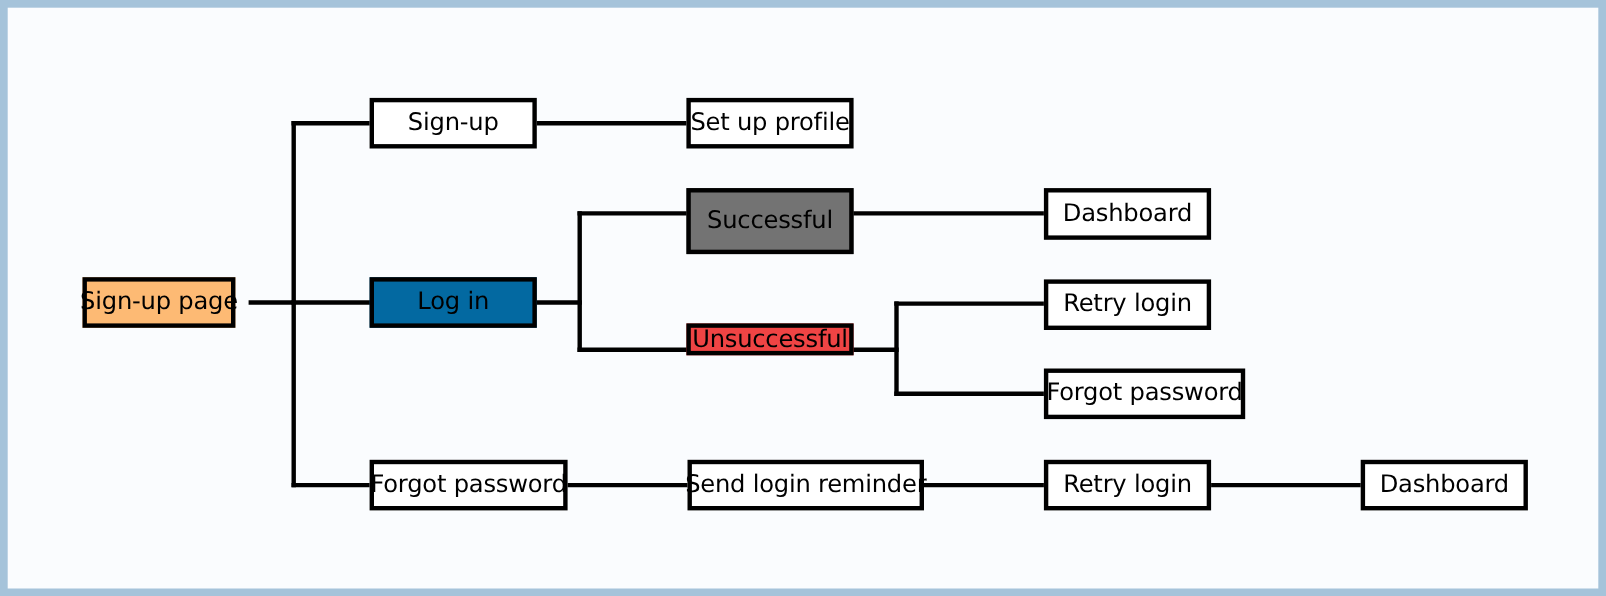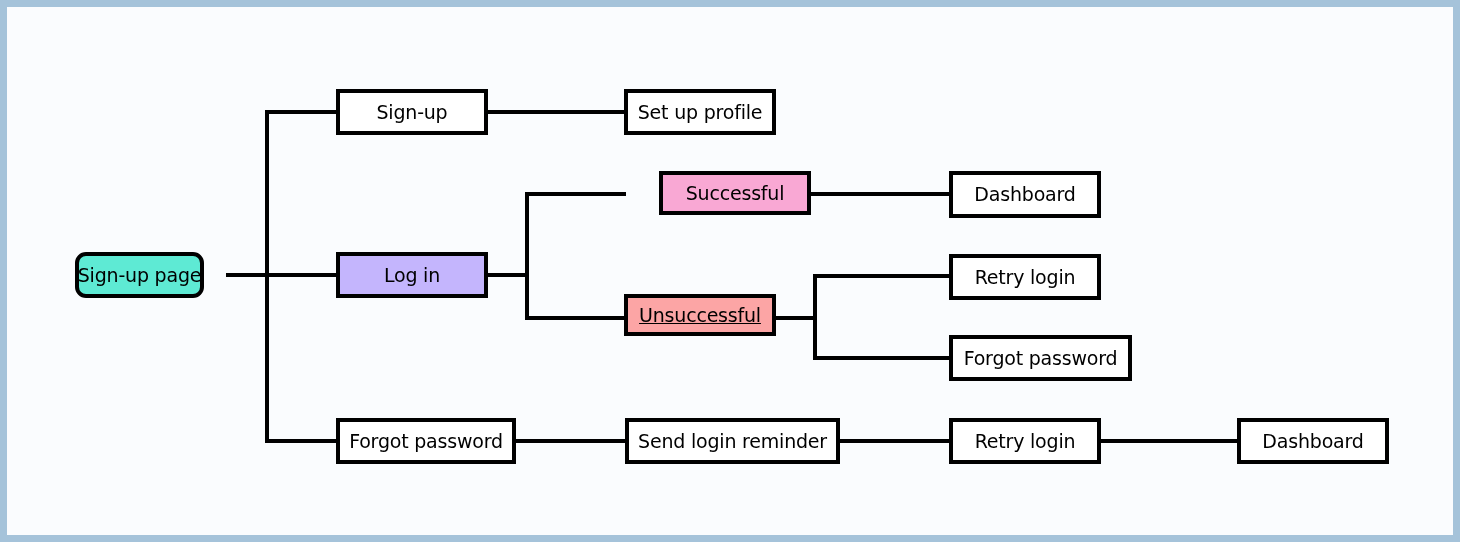--- a/index.html
+++ b/index.html
@@ -37,21 +37,21 @@
     box-sizing: border-box;
     background: #ffffff;
     border: 4px solid #000000;
     display: flex;
     align-items: center;
     justify-content: center;
     z-index: 3;
   }
   .node-label {
     font-family: "DejaVu Sans", sans-serif;
-    font-size: 19px;
+    font-size: 22px;
     line-height: 1;
     color: #000000;
     white-space: nowrap;
     letter-spacing: -0.2px;
   }
 </style>
 </head>
 <body>
 
 <div id="canvas">
@@ -69,39 +69,39 @@
       <polyline class="edge" points="769,187 942,187" stroke="#000000"></polyline>
       <polyline class="edge" points="769,311 808,311" stroke="#000000"></polyline>
       <polyline class="edge" points="808,269 808,351" stroke="#000000"></polyline>
       <polyline class="edge" points="808,269 942,269" stroke="#000000"></polyline>
       <polyline class="edge" points="808,351 942,351" stroke="#000000"></polyline>
       <polyline class="edge" points="509,434 618,434" stroke="#000000"></polyline>
       <polyline class="edge" points="833,434 942,434" stroke="#000000"></polyline>
       <polyline class="edge" points="1094,434 1230,434" stroke="#000000"></polyline>
     </svg>
   <div id="nodes-layer">
-      <div class="node-box" style="left: 68px; top: 245px; width: 129px; height: 46px; background: #5eead4; border-color: rgb(0, 0, 0); border-radius: 11px;">
+      <div class="node-box" style="left: 68px; top: 245px; width: 139px; height: 46px; background: #fdba74; border-color: rgb(0, 0, 0);">
         <span class="node-label">Sign-up page</span>
       </div>
       <div class="node-box" style="left: 329px; top: 82px; width: 152px; height: 46px; background: rgb(255, 255, 255); border-color: rgb(0, 0, 0);">
         <span class="node-label">Sign-up</span>
       </div>
       <div class="node-box" style="left: 617px; top: 82px; width: 152px; height: 46px; background: rgb(255, 255, 255); border-color: rgb(0, 0, 0); text-align: right;">
         <span class="node-label">Set up profile</span>
       </div>
-      <div class="node-box" style="left: 329px; top: 245px; width: 152px; height: 46px; background: #c4b5fd; border-color: rgb(0, 0, 0);">
+      <div class="node-box" style="left: 329px; top: 245px; width: 152px; height: 46px; background: #0369a1; border-color: rgb(0, 0, 0);">
         <span class="node-label">Log in</span>
       </div>
-      <div class="node-box" style="left: 652px; top: 164px; width: 152px; height: 44px; background: #f9a8d4; border-color: rgb(0, 0, 0);">
+      <div class="node-box" style="left: 617px; top: 164px; width: 152px; height: 60px; background: #737373; border-color: rgb(0, 0, 0);">
         <span class="node-label">Successful</span>
       </div>
       <div class="node-box" style="left: 942px; top: 164px; width: 152px; height: 47px; background: rgb(255, 255, 255); border-color: rgb(0, 0, 0);">
         <span class="node-label">Dashboard</span>
       </div>
-      <div class="node-box" style="left: 617px; top: 287px; width: 152px; height: 42px; background: #fca5a5; border-color: rgb(0, 0, 0); text-decoration: underline;">
+      <div class="node-box" style="left: 617px; top: 287px; width: 152px; height: 29px; background: #ef4444; border-color: rgb(0, 0, 0);">
         <span class="node-label">Unsuccessful</span>
       </div>
       <div class="node-box" style="left: 942px; top: 247px; width: 152px; height: 46px; background: rgb(255, 255, 255); border-color: rgb(0, 0, 0);">
         <span class="node-label">Retry login</span>
       </div>
       <div class="node-box" style="left: 942px; top: 328px; width: 183px; height: 46px; background: rgb(255, 255, 255); border-color: rgb(0, 0, 0);">
         <span class="node-label">Forgot password</span>
       </div>
       <div class="node-box" style="left: 329px; top: 411px; width: 180px; height: 46px; background: rgb(255, 255, 255); border-color: rgb(0, 0, 0);">
         <span class="node-label">Forgot password</span>

